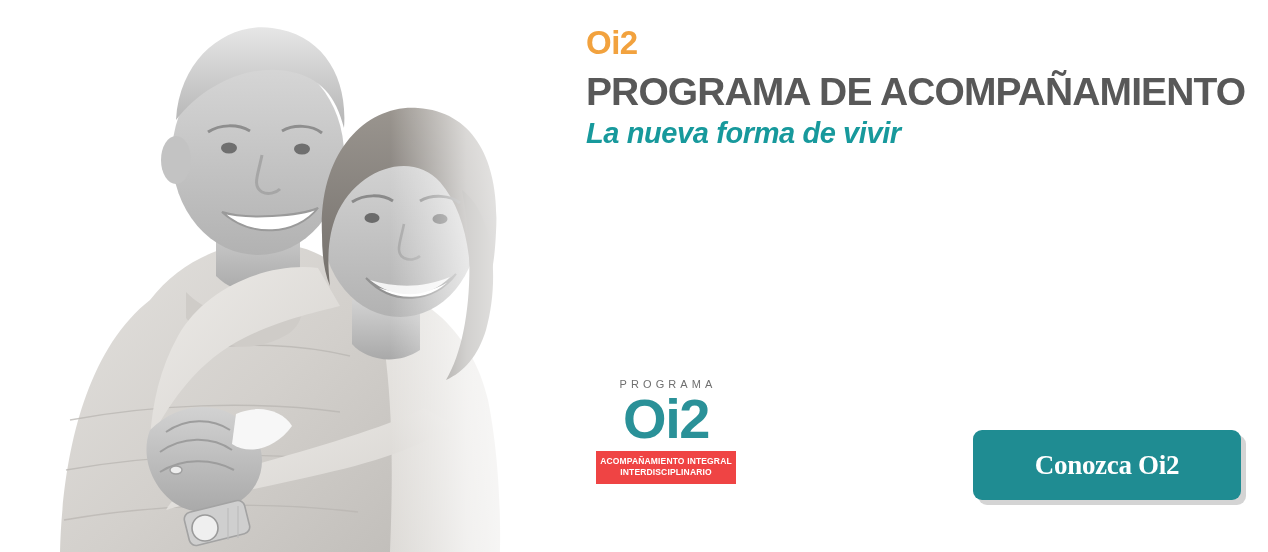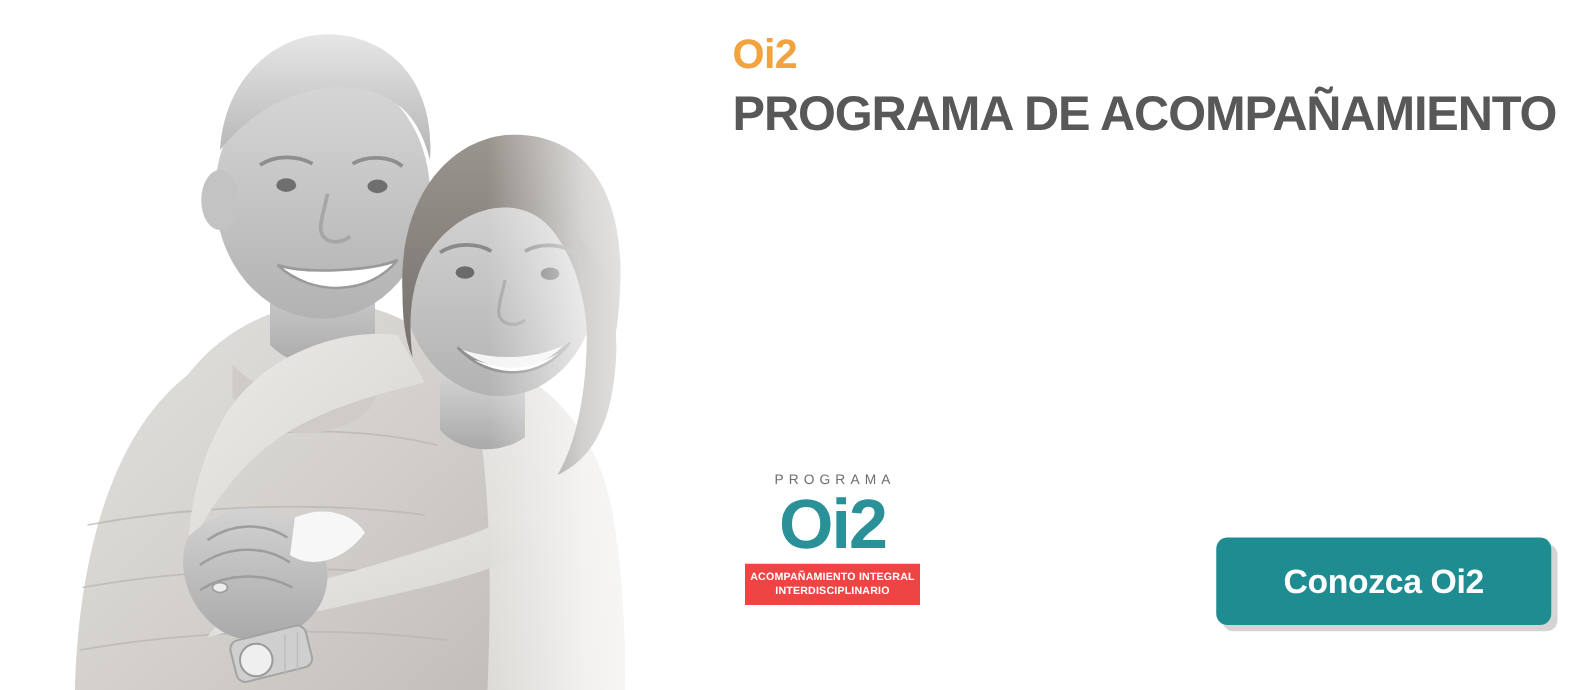--- a/index.html
+++ b/index.html
@@ -151,21 +151,21 @@
   .cta-button {
     position: absolute;
     left: 973px;
     top: 430px;
     width: 268px;
     height: 70px;
     border: none;
     border-radius: 9px;
     background: #1F8C92;
     color: #ffffff;
-    font-family: Liberation Sans, sans-serif;
+    font-family: Liberation Serif, serif;
     font-size: 27px;
     font-weight: bold;
     letter-spacing: -0.3px;
     cursor: pointer;
     box-shadow: 5px 5px 0 0 rgba(0,0,0,0.17);
     padding: 0;
     display: flex;
     align-items: center;
     justify-content: center;
   }
@@ -281,20 +281,21 @@
     </svg>
     <div class="photo-fade"></div>
   </div>
 
   <div class="content">
 
     <p class="eyebrow">Oi2</p>
 
     <h1 class="headline">PROGRAMA DE ACOMPAÑAMIENTO</h1>
 
+    <p class="tagline">La nueva forma de vivir</p>
 
 
     <div class="program-logo">
       <p class="program-logo-word">PROGRAMA</p>
       <p class="program-logo-mark">Oi2</p>
       <div class="program-logo-banner">
         <span>ACOMPAÑAMIENTO INTEGRAL</span>
         <span>INTERDISCIPLINARIO</span>
       </div>
     </div>

